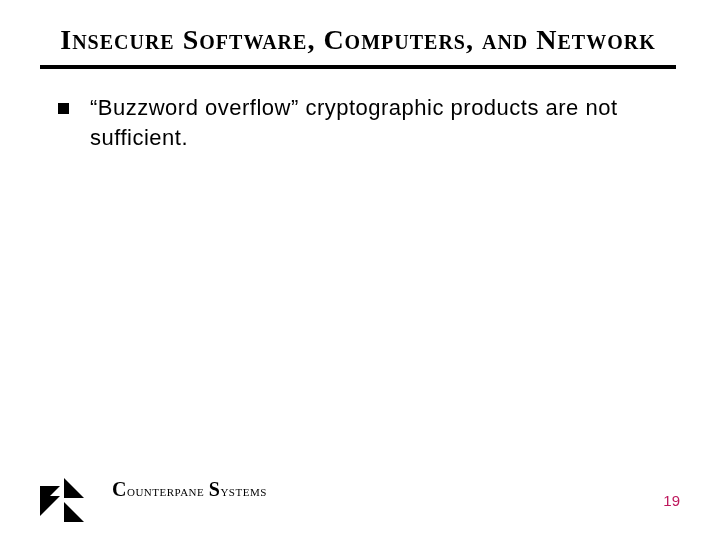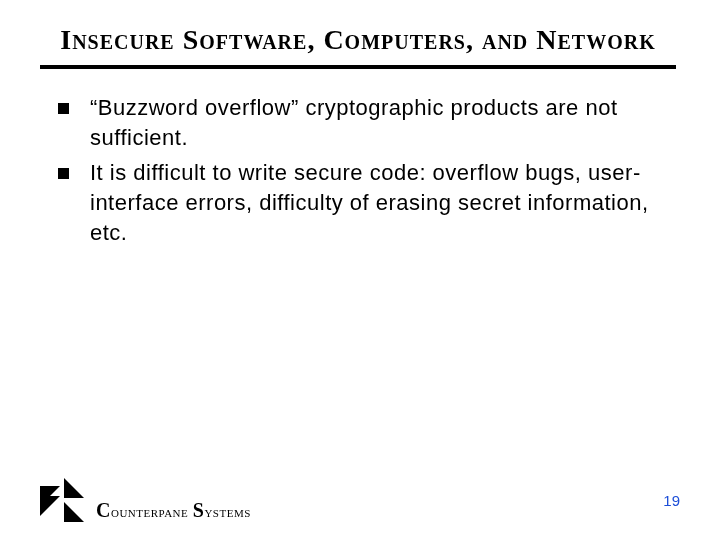--- a/index.html
+++ b/index.html
@@ -60,54 +60,53 @@
     left: 40px;
     right: 40px;
     bottom: 20px;
     height: 40px;
     display: flex;
     align-items: center;
     justify-content: space-between;
   }
   .logo {
     display: flex;
-    align-items: flex-end;
-    gap: 12px;
+    align-items: flex-start;
+    gap: 28px;
   }
   .logo-mark {
     width: 44px;
     height: 44px;
     position: relative;
   }
   .logo-text {
     font-family: "Times New Roman", Times, serif;
     font-size: 16px;
     letter-spacing: 0.5px;
     font-weight: 400;
   }
   .logo-text .first {
     font-size: 20px;
     font-weight: 600;
   }
   .sc { font-variant: small-caps; }
   .page-num {
     font-family: Arial, Helvetica, sans-serif;
     font-size: 15px;
-    color: #1d4ed8;
+    color: #be185d;
   }
 </style>
 </head>
 <body>
 
 <div class="slide">
   <h1 class="title">Insecure Software, Computers, and Network</h1>
   <hr class="rule">
   <ul class="bullets">
     <li>“Buzzword overflow” cryptographic products are not sufficient.</li>
-    <li>It is difficult to write secure code: overflow bugs, user-interface errors, difficulty of erasing secret information, etc.</li>
   </ul>
 
   <div class="footer">
     <div class="logo">
       <div class="logo-mark">
         <svg viewBox="0 0 44 44" width="44" height="44">
           <polygon points="0,8 20,8 0,28" fill="#000"></polygon>
           <polygon points="0,18 20,18 0,38" fill="#000"></polygon>
           <polygon points="24,0 24,20 44,20" fill="#000"></polygon>
           <polygon points="24,24 24,44 44,44" fill="#000"></polygon>

